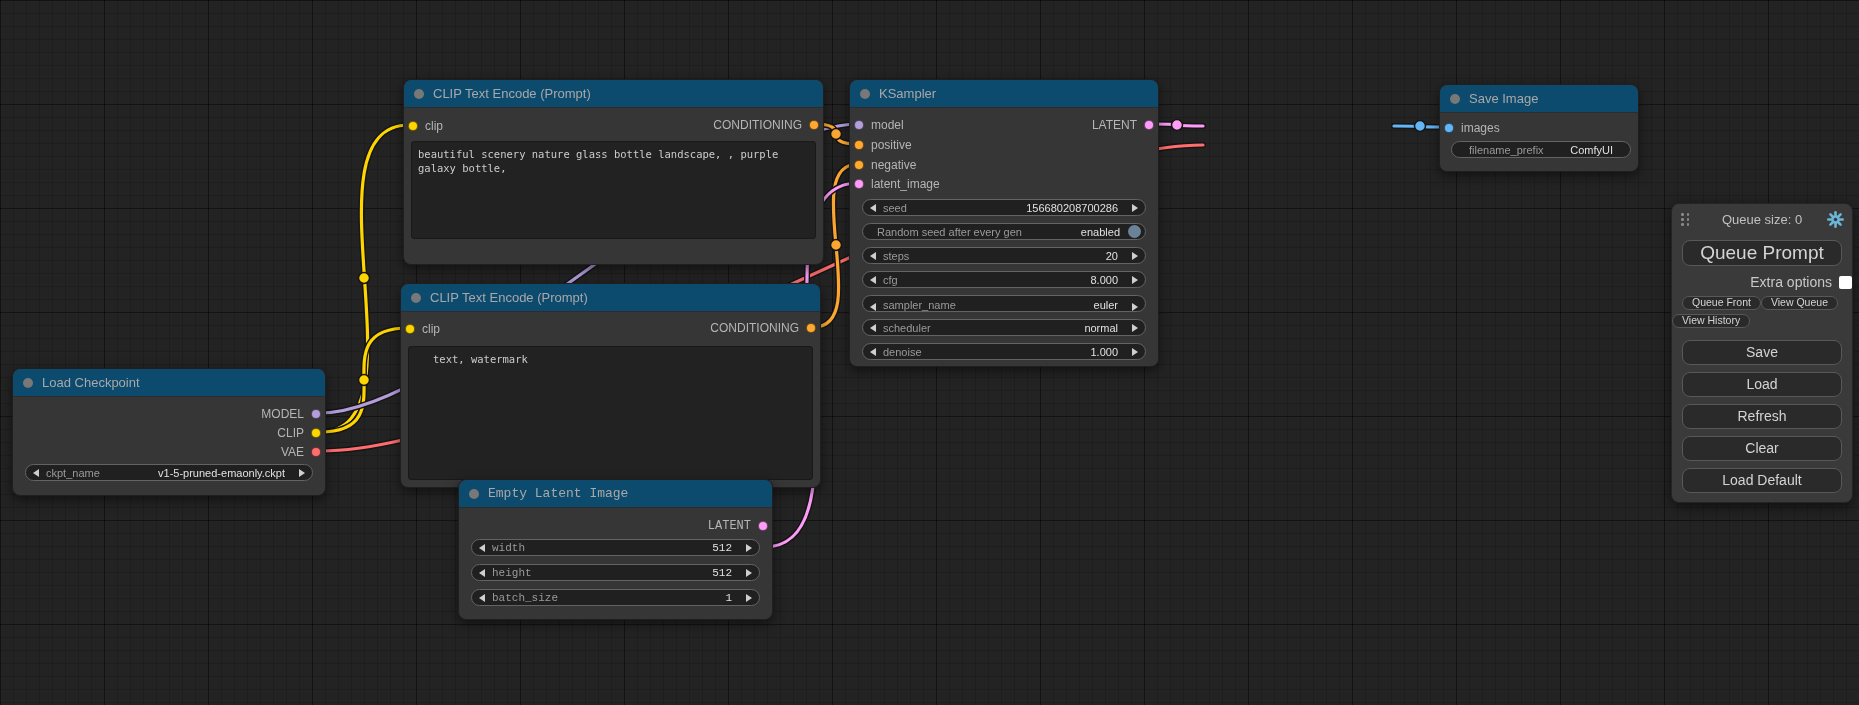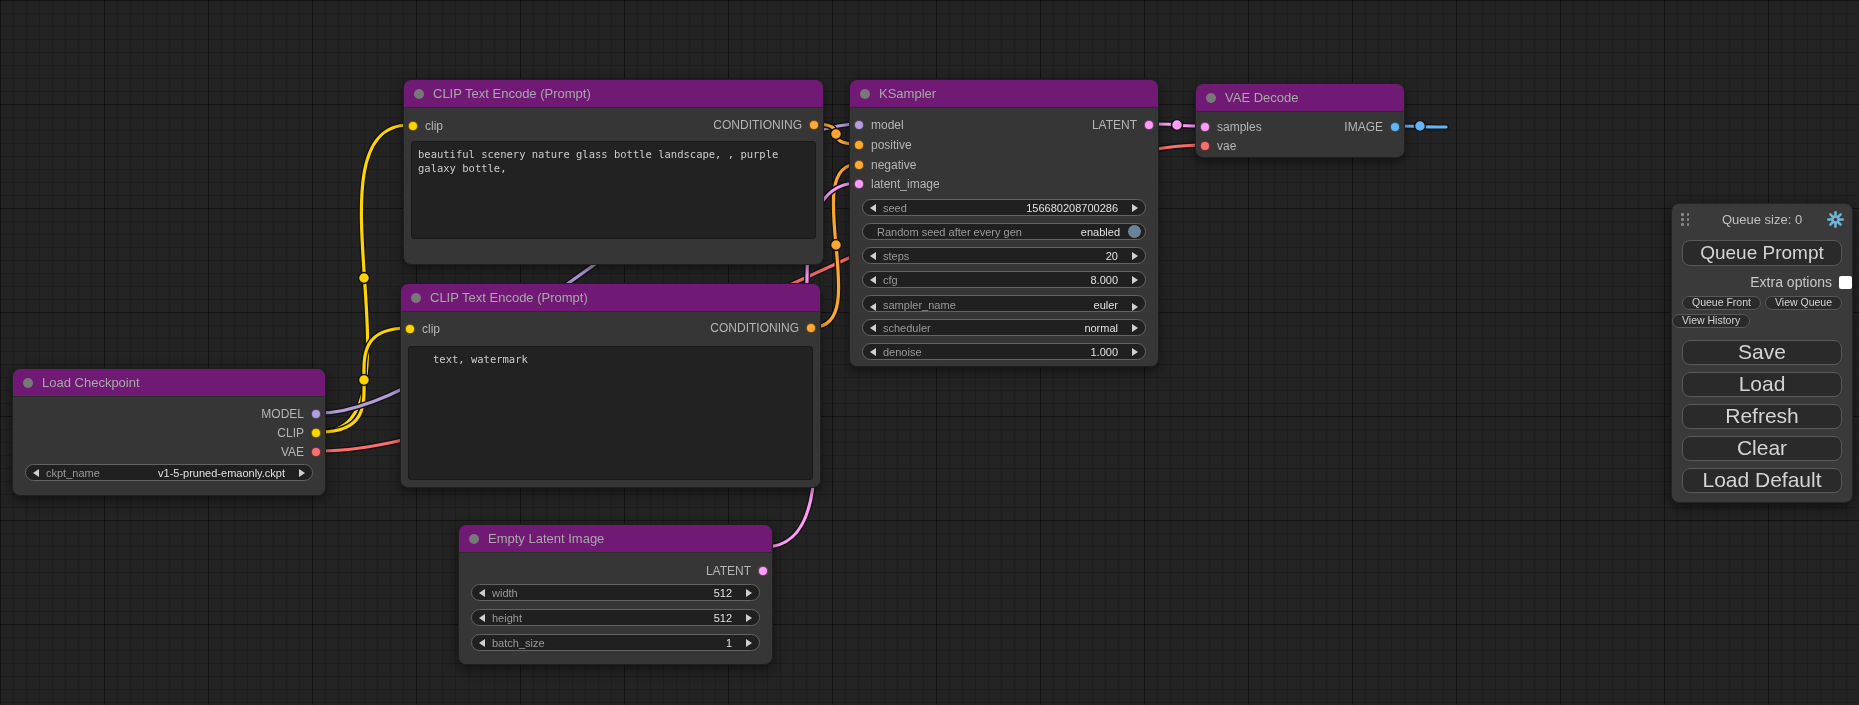--- a/index.html
+++ b/index.html
@@ -19,21 +19,21 @@
   .wire-outline { fill:none; stroke:#151515; stroke-width:6; stroke-linecap:round; }
   .wire { fill:none; stroke-width:3.2; stroke-linecap:round; }
 
   .node {
     position:absolute; z-index:2; background:#363636;
     border:1px solid #1f1f1f; border-radius:8px;
     box-shadow:0 4px 12px rgba(0,0,0,0.5);
   }
   .node-title {
     height:28px; display:flex; align-items:center; gap:9px;
-    padding:0 10px; background:#701a75; border-radius:8px 8px 0 0;
+    padding:0 10px; background:#0c4a6e; border-radius:8px 8px 0 0;
     border-bottom:1px solid #2c2c2c;
   }
   .node-title .tdot { width:10px; height:10px; border-radius:50%; background:#787878; flex:0 0 auto; }
   .node-title span.ttext { font-size:13px; color:#a8a8a8; white-space:nowrap; }
 
   .slot { position:absolute; height:16px; display:flex; align-items:center; font-size:12px; color:#b5b5b5; }
   .slot.in  { left:4px; }
   .slot.out { right:4px; }
   .port { width:10px; height:10px; border-radius:50%; border:1px solid rgba(0,0,0,0.55); flex:0 0 auto; }
   .slot.in  .port { margin-right:7px; }
@@ -67,24 +67,24 @@
   }
   .qhead { position:relative; height:30px; display:flex; align-items:center; justify-content:center; font-size:13px; color:#c0c0c0; }
   .qhandle { position:absolute; left:9px; top:9px; display:grid; grid-template-columns:3px 3px; gap:2.5px; }
   .qhandle i { width:2.5px; height:2.5px; border-radius:50%; background:#8a8a8a; }
   .qgear { position:absolute; right:8px; top:7px; cursor:pointer; }
   .qbtn {
     display:block; background:#2a2a2a; border:1.5px solid #585858; border-radius:8px;
     color:#d4d4d4; text-align:center; cursor:pointer;
   }
   .qbtn.big { margin:6px 10px 0 10px; height:26px; line-height:23px; font-size:19px; }
-  .qbtn.med { margin:7px 10px 0 10px; height:25px; line-height:22px; font-size:21px; }
+  .qbtn.med { margin:7px 10px 0 10px; height:25px; line-height:22px; font-size:14px; }
   .extra-row { display:flex; align-items:center; justify-content:flex-end; gap:7px; margin-top:8px; font-size:14px; color:#c8c8c8; }
   .chk { width:13px; height:13px; border-radius:2px; }
-  .qsmallrow { display:flex; justify-content:space-between; margin:6px 10px 0 10px; }
+  .qsmallrow { display:flex; justify-content:flex-start; margin:6px 10px 0 10px; }
   .qbtn.small { height:14px; line-height:11px; font-size:10.5px; border-radius:8px; border-width:1px; padding:0 9px; }
   .qcenter { display:flex; justify-content:flex-start; margin-top:4px; }
 </style>
 </head>
 <body>
 
 <div class="canvas">
 
   <svg class="wires" width="1859" height="705">
 
@@ -242,41 +242,37 @@
       <span class="arr-r"></span>
     </div>
     <div class="widget" style="left:12px; right:12px; top:263px;">
       <span class="arr-l"></span>
       <span class="wname">denoise</span>
       <span class="wval">1.000</span>
       <span class="arr-r"></span>
     </div>
   </div>
 
-  <div class="node" style="left:1195px; top:83px; width:210px; height:75px;">
-    <div class="node-title">
-      <span class="tdot"></span>
-      <span class="ttext">VAE Decode</span>
+
+  <div class="node" style="left:1439px; top:84px; width:200px; height:88px;">
+    <div class="node-title">
+      <span class="tdot"></span>
+      <span class="ttext">Save Image</span>
     </div>
     <div class="slot in" style="top:35px">
-      <span class="port" style="background: rgb(255, 156, 249);"></span>
-      <span class="slabel">samples</span>
-    </div>
-    <div class="slot in" style="top:54px">
-      <span class="port" style="background: rgb(255, 110, 110);"></span>
-      <span class="slabel">vae</span>
-    </div>
-    <div class="slot out" style="top:35px">
       <span class="port" style="background: rgb(100, 181, 246);"></span>
-      <span class="slabel">IMAGE</span>
-    </div>
-  </div>
-
-
-  <div class="node" style="left:458px; top:524px; width:315px; height:141px;">
+      <span class="slabel">images</span>
+    </div>
+    <div class="widget noarrow" style="left:11px; right:7px; top:56px;">
+      <span class="wname">filename_prefix</span>
+      <span class="wval">ComfyUI</span>
+    </div>
+  </div>
+
+  <div class="node" style="left:458px; top:479px; width:315px; height:141px;font-family:Liberation Mono, monospace;">
     <div class="node-title">
       <span class="tdot"></span>
       <span class="ttext">Empty Latent Image</span>
     </div>
     <div class="slot out" style="top:38px">
       <span class="port" style="background: rgb(255, 156, 249);"></span>
       <span class="slabel">LATENT</span>
     </div>
     <div class="widget" style="left:12px; right:12px; top:59px;">
       <span class="arr-l"></span>

